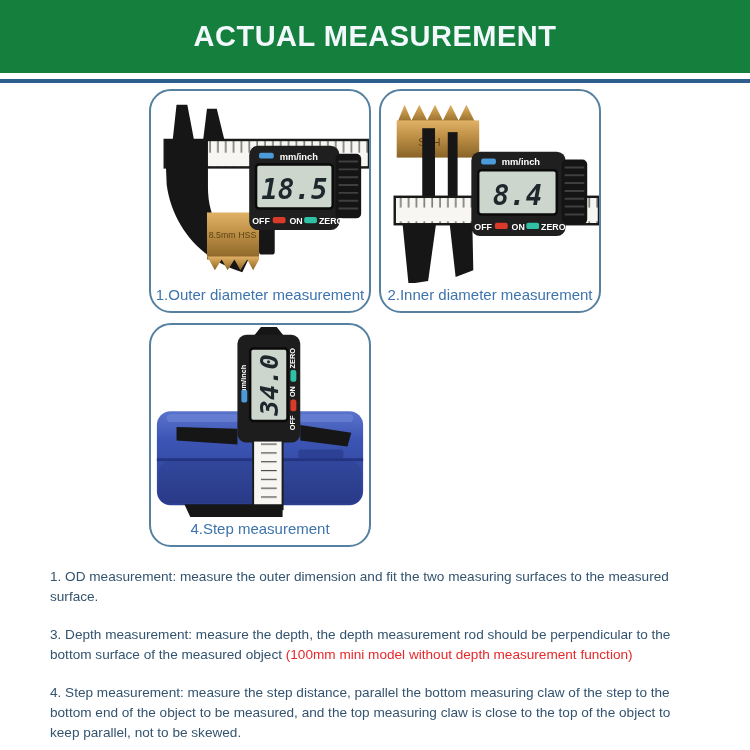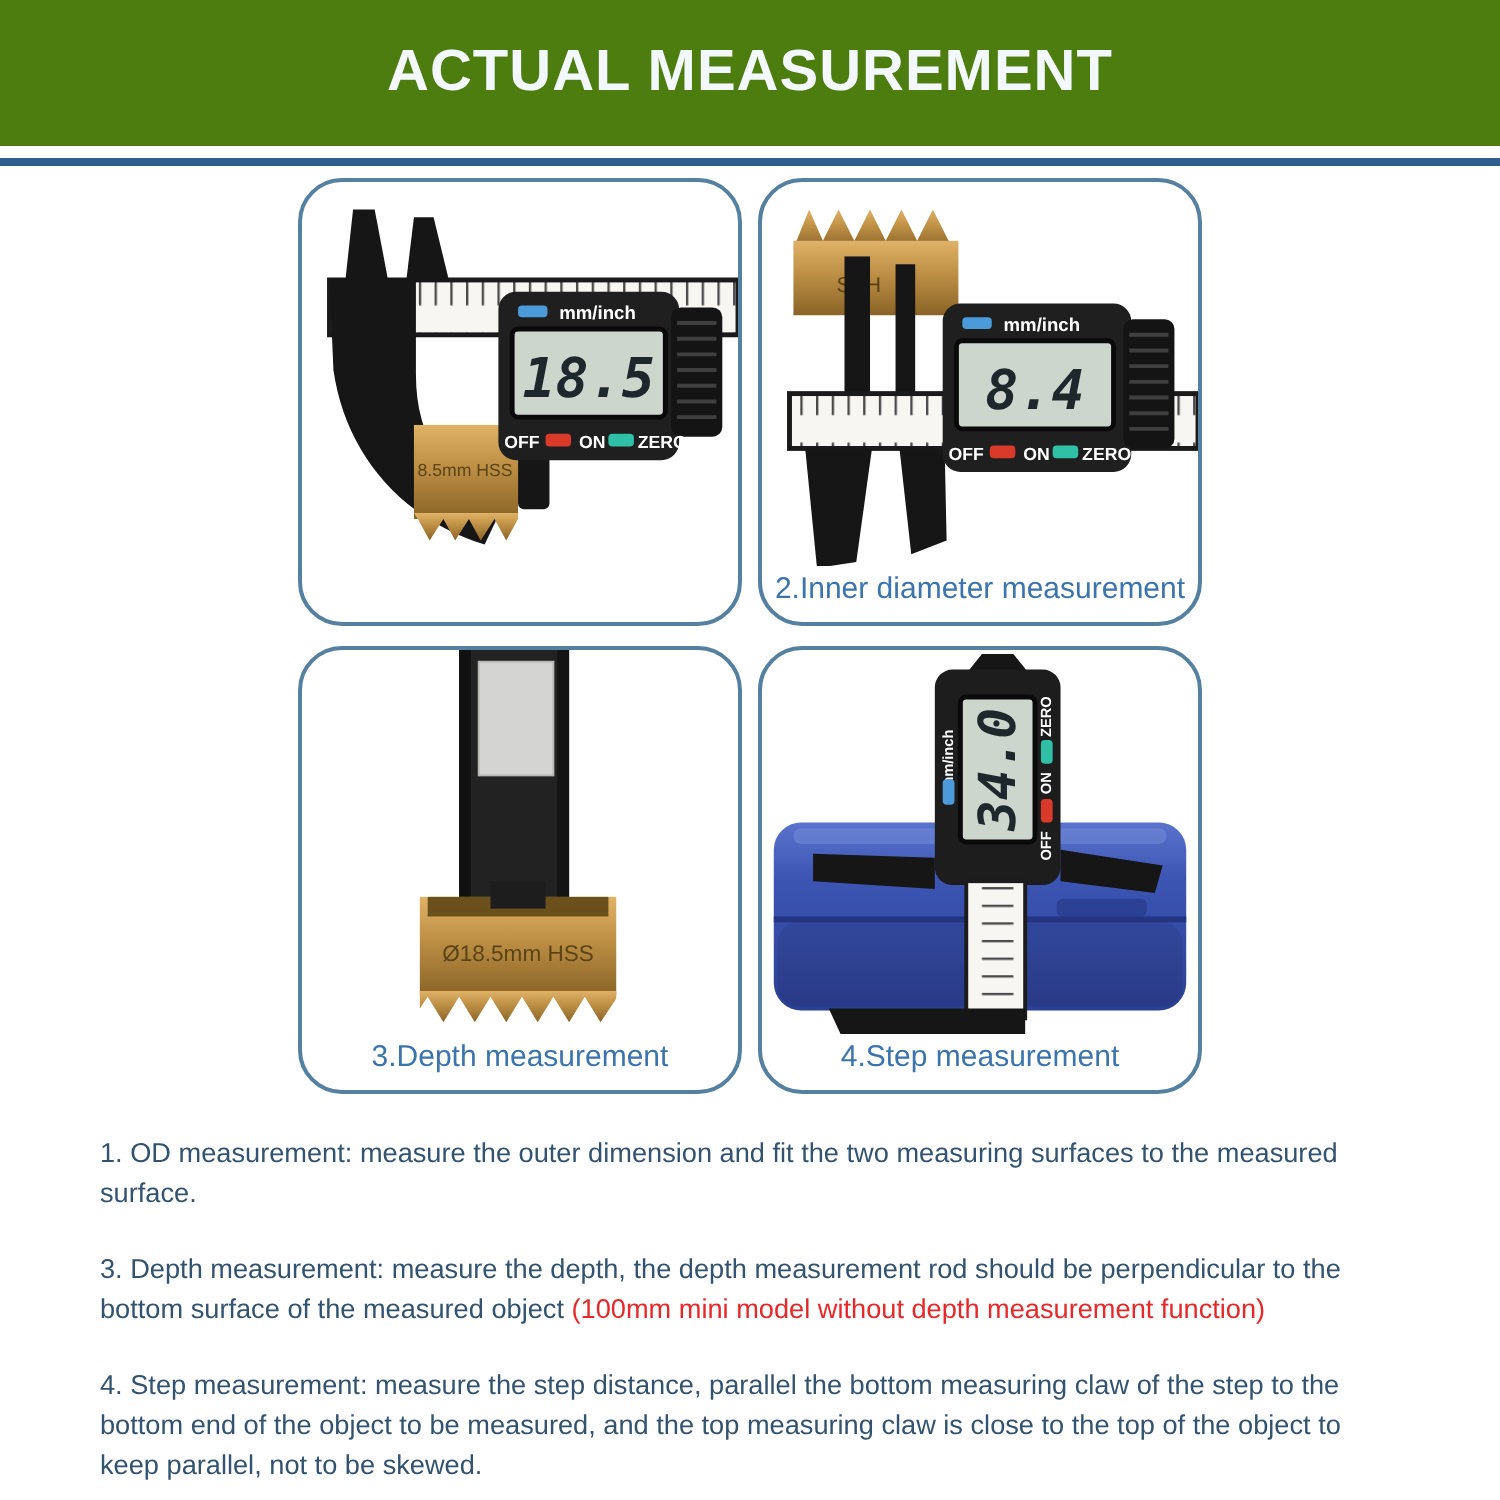--- a/index.html
+++ b/index.html
@@ -1,21 +1,21 @@
 <!DOCTYPE html>
 <html><head>
 <meta charset="utf-8">
 <style>
   html,body { margin:0; padding:0; }
   body {
     width:750px; height:750px; background:#ffffff;
     font-family:"Liberation Sans", sans-serif; overflow:hidden;
   }
   .banner {
-    height:73px; background:#4d7c0f;
+    height:73px; background:#15803d;
     display:flex; align-items:center; justify-content:center;
   }
   .banner h1 {
     margin:0; color:#f2f8fc; font-size:29px; font-weight:bold; letter-spacing:0.5px;
   }
   .header-rule { height:4px; background:#2d5e8e; margin-top:6px; }
   .grid {
     width:452px; margin:6px auto 0;
     display:grid; grid-template-columns:222px 222px; column-gap:8px; row-gap:10px;
   }
@@ -103,20 +103,21 @@
         <text x="131" y="70" font-size="9.5" class="btn-label">mm/inch</text>
         <rect x="107" y="75" width="78" height="45" rx="3" fill="#ccd6cd" stroke="#0a0a0a" stroke-width="2.5"></rect>
         <text x="146" y="110" font-size="28" text-anchor="middle" class="lcd">18.5</text>
         <text x="103" y="136" font-size="9" class="btn-label">OFF</text>
         <rect x="124" y="128.5" width="13" height="6.5" rx="2" fill="#da3a2a"></rect>
         <text x="141" y="136" font-size="9" class="btn-label">ON</text>
         <rect x="156" y="128.5" width="13" height="6.5" rx="2" fill="#2fc0a5"></rect>
         <text x="171" y="136" font-size="9" class="btn-label">ZERO</text>
       </g>
     </svg>
+    <div class="caption">1.Outer diameter measurement</div>
   </div>
 
   <div class="panel">
     <svg viewBox="0 0 222 196" preserveAspectRatio="none">
       <g>
         <polygon points="16,34 24,14 31,30 39,14 47,30 55,14 63,30 71,14 79,30 87,14 95,30 100,34" fill="url(#goldGrad)"></polygon>
         <rect x="16" y="30" width="84" height="38" fill="url(#goldGrad)"></rect>
         <text x="38" y="56" font-size="11" class="bit-label">SSH</text>
       </g>
       <rect x="42" y="38" width="13" height="74" fill="#161616"></rect>
@@ -143,36 +144,20 @@
         <text x="95" y="142" font-size="9" class="btn-label">OFF</text>
         <rect x="116" y="134.5" width="13" height="6.5" rx="2" fill="#da3a2a"></rect>
         <text x="133" y="142" font-size="9" class="btn-label">ON</text>
         <rect x="148" y="134.5" width="13" height="6.5" rx="2" fill="#2fc0a5"></rect>
         <text x="163" y="142" font-size="9" class="btn-label">ZERO</text>
       </g>
     </svg>
     <div class="caption">2.Inner diameter measurement</div>
   </div>
 
-  <div class="panel">
-    <svg viewBox="0 0 222 196" preserveAspectRatio="none">
-      <rect x="80" y="0" width="56" height="134" fill="#222222"></rect>
-      <rect x="80" y="0" width="6" height="134" fill="#101010"></rect>
-      <rect x="130" y="0" width="6" height="134" fill="#141414"></rect>
-      <rect x="90" y="6" width="38" height="58" fill="#d4d4d2" stroke="#b9b9b7"></rect>
-      <g>
-        <rect x="60" y="126" width="100" height="50" fill="url(#goldGrad)"></rect>
-        <rect x="64" y="126" width="92" height="10" fill="#57400f" opacity="0.85"></rect>
-        <rect x="96" y="118" width="28" height="14" fill="#1d1d1d"></rect>
-        <text x="110" y="159" font-size="11.5" text-anchor="middle" class="bit-label">Ø18.5mm HSS</text>
-        <polygon points="60,174 160,174 160,178 152,190 144,177 136,190 128,177 120,190 112,177 104,190 96,177 88,190 80,177 72,190 64,177 60,183" fill="url(#goldGrad)"></polygon>
-      </g>
-    </svg>
-    <div class="caption">3.Depth measurement</div>
-  </div>
 
   <div class="panel">
     <svg viewBox="0 0 222 196" preserveAspectRatio="none">
       <g>
         <rect x="6" y="88" width="210" height="96" rx="14" fill="url(#caseGrad)"></rect>
         <rect x="16" y="91" width="190" height="8" rx="4" fill="#6e86d6" opacity="0.65"></rect>
         <rect x="150" y="127" width="46" height="9" rx="3" fill="#223482" opacity="0.55"></rect>
         <rect x="6" y="136" width="210" height="3" fill="#223482"></rect>
         <rect x="8" y="139" width="206" height="43" rx="10" fill="#000000" opacity="0.08"></rect>
       </g>

